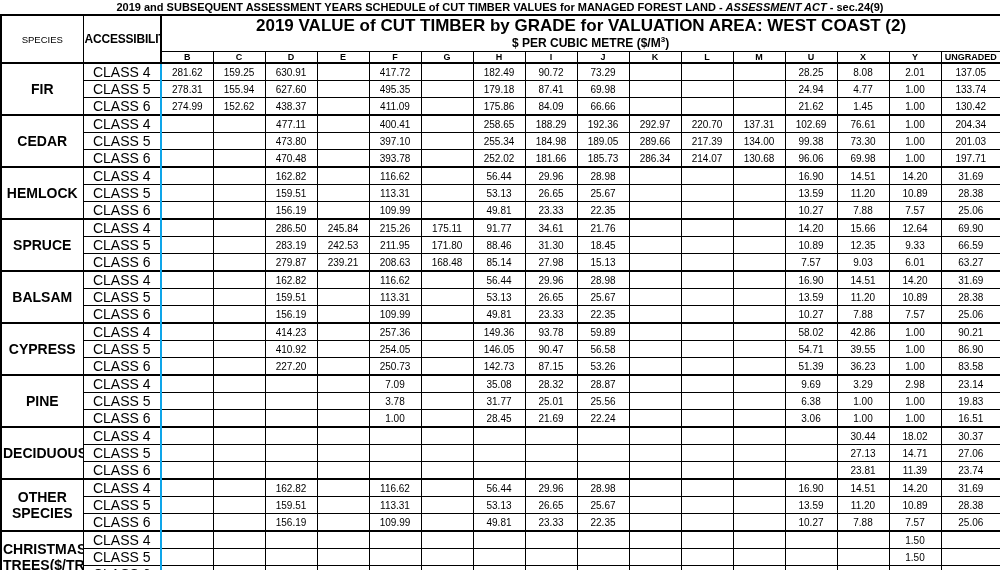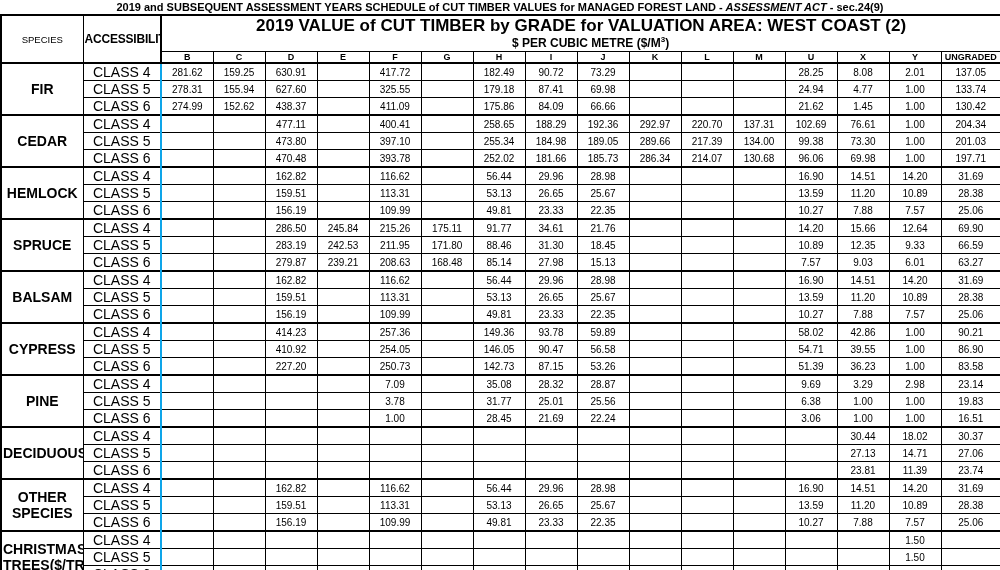--- a/index.html
+++ b/index.html
@@ -152,21 +152,21 @@
           <td class="value-cell">8.08</td>
           <td class="value-cell">2.01</td>
           <td class="value-cell">137.05</td>
         </tr>
         <tr>
           <td class="class-cell">CLASS 5</td>
           <td class="value-cell first-grade">278.31</td>
           <td class="value-cell">155.94</td>
           <td class="value-cell">627.60</td>
           <td class="value-cell"></td>
-          <td class="value-cell">325.55</td>
+          <td class="value-cell">495.35</td>
           <td class="value-cell"></td>
           <td class="value-cell">179.18</td>
           <td class="value-cell">87.41</td>
           <td class="value-cell">69.98</td>
           <td class="value-cell"></td>
           <td class="value-cell"></td>
           <td class="value-cell"></td>
           <td class="value-cell">24.94</td>
           <td class="value-cell">4.77</td>
           <td class="value-cell">1.00</td>

